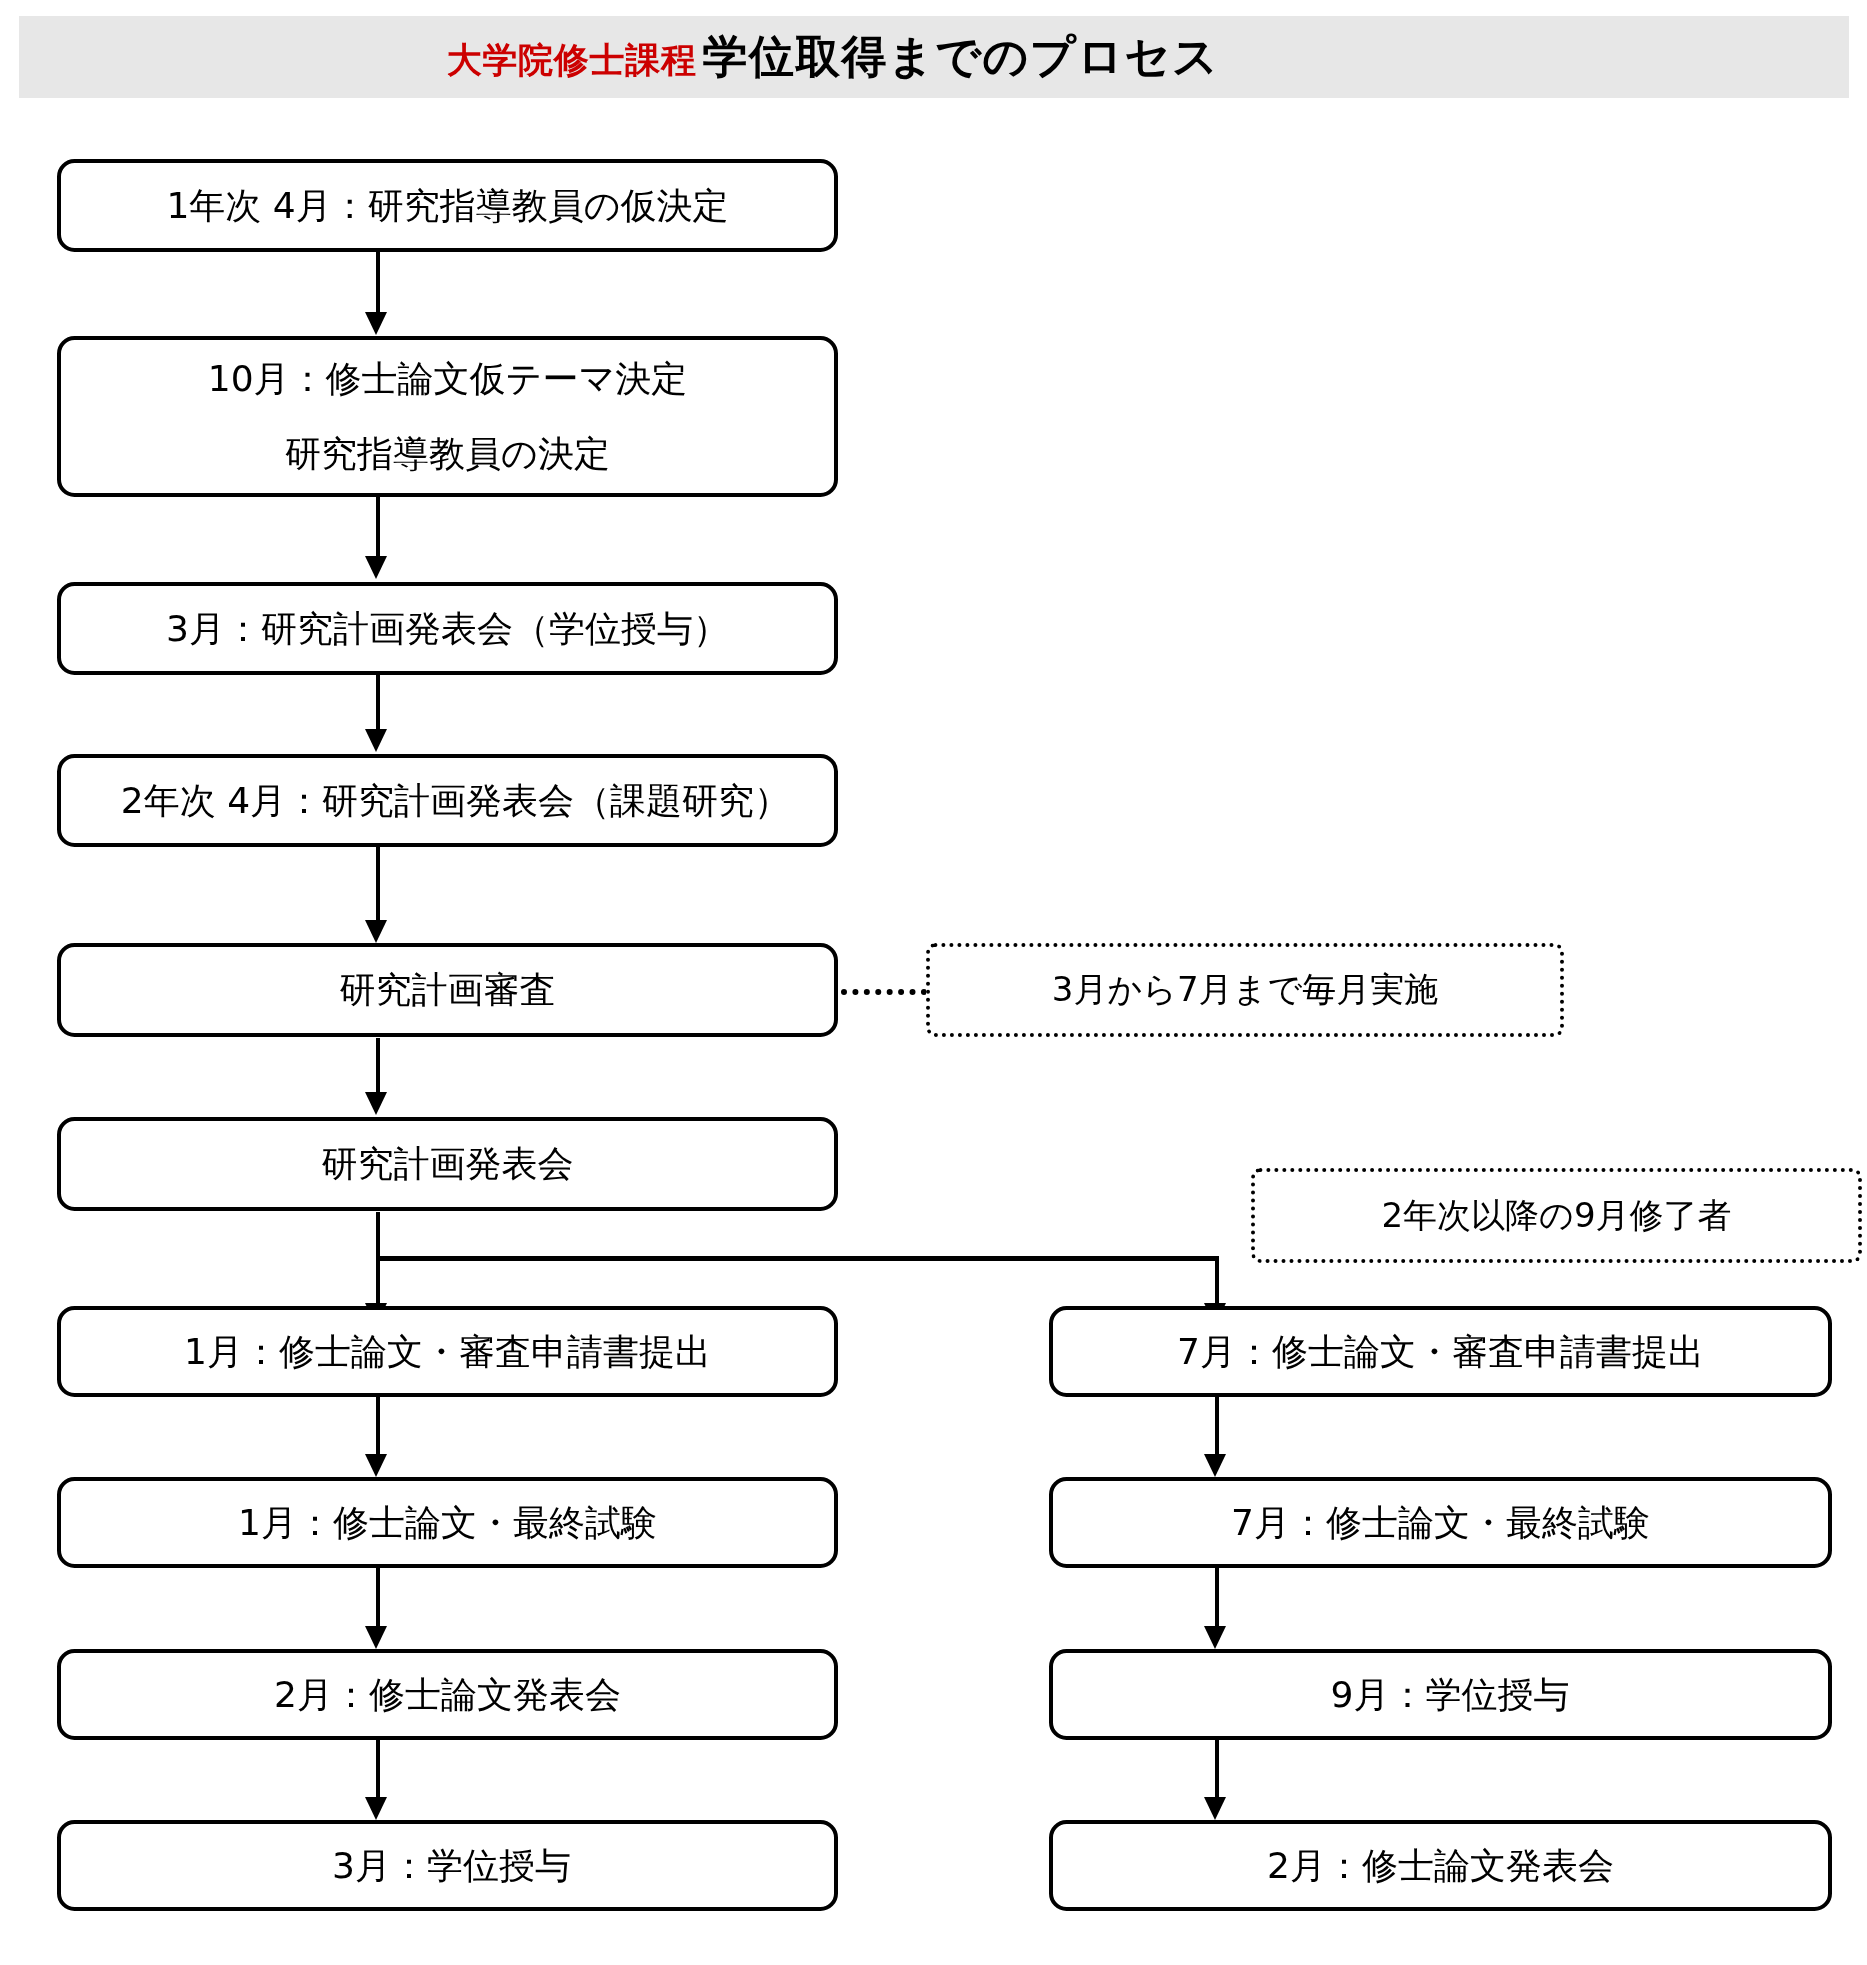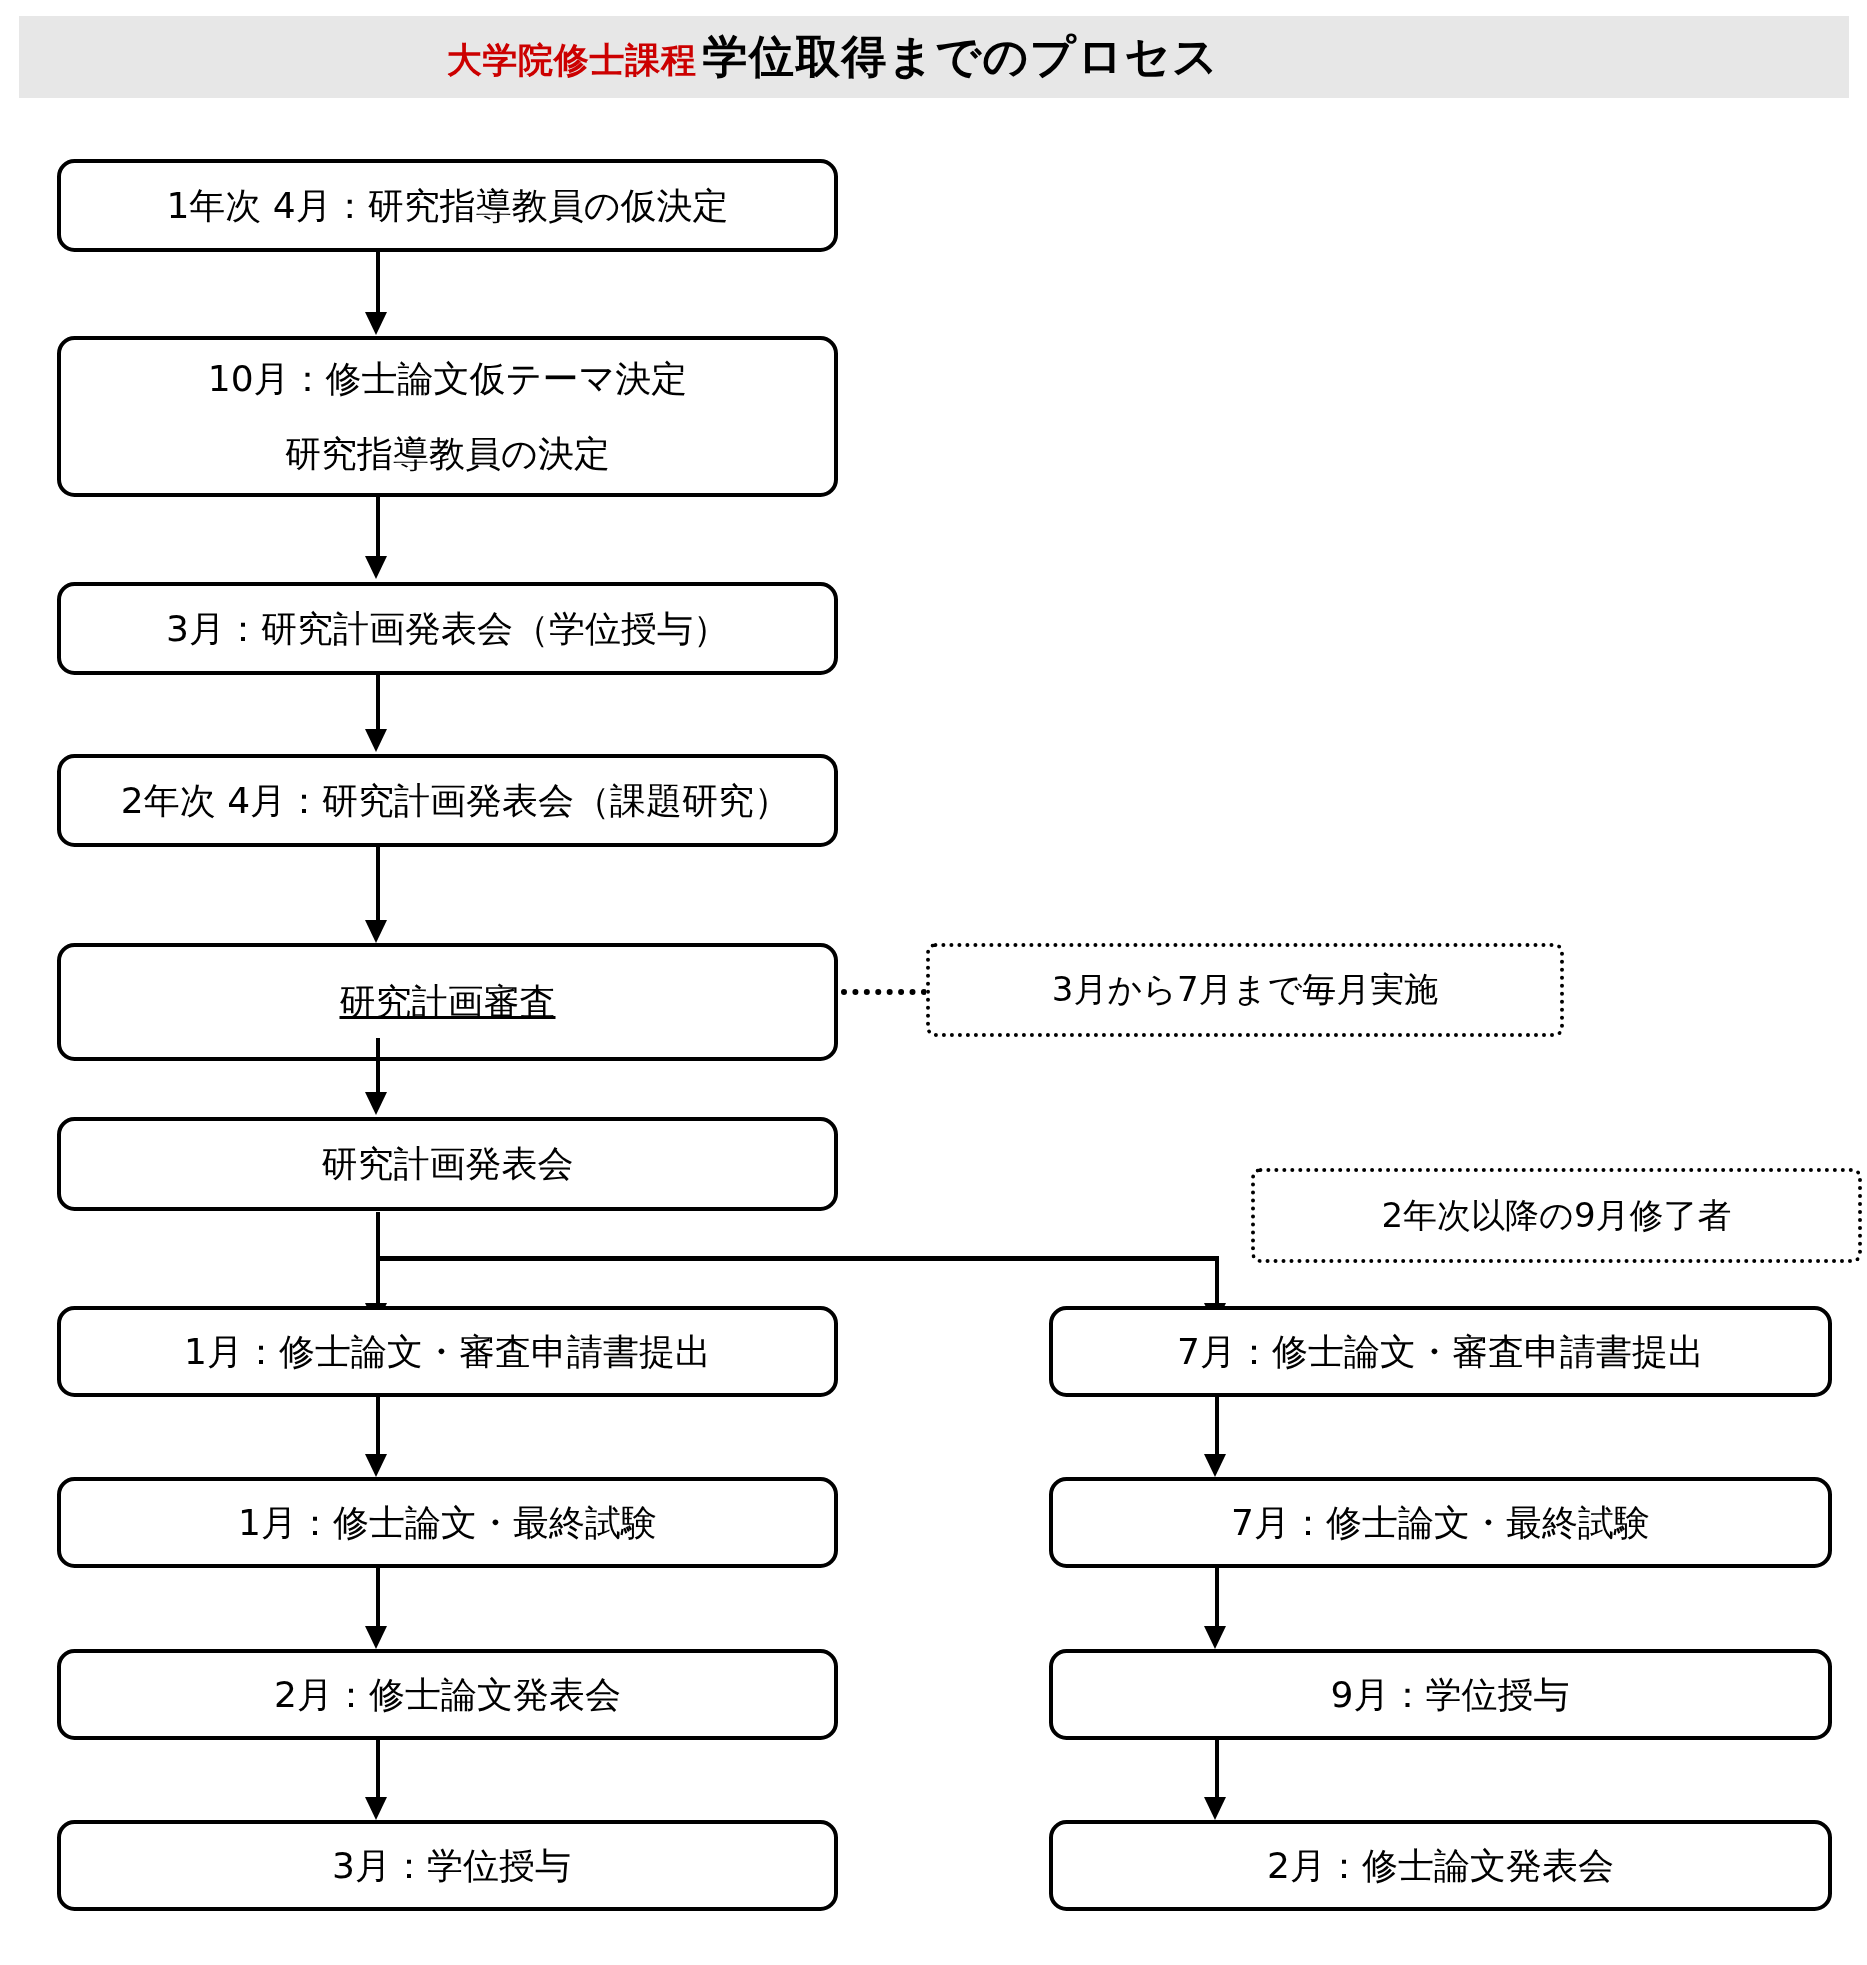--- a/index.html
+++ b/index.html
@@ -145,21 +145,21 @@
   </div>
   <div class="vline" style="left:376px; top:675px; height:55px;"></div>
   <div class="arrowhead" style="left:365px; top:729px;"></div>
 
   <div class="node" style="left:57px; top:754px; width:781px; height:93px;padding-left:16px;">
     <span>2年次  4月：研究計画発表会（課題研究）</span>
   </div>
   <div class="vline" style="left:376px; top:847px; height:74px;"></div>
   <div class="arrowhead" style="left:365px; top:920px;"></div>
 
-  <div class="node" style="left:57px; top:943px; width:781px; height:118px;text-decoration:underline;">
+  <div class="node" style="left:57px; top:943px; width:781px; height:94px;">
     <span>研究計画審査</span>
   </div>
 
   <div class="dotline" style="left:841px; top:989px; width:86px;"></div>
   <div class="callout" style="left:926px; top:943px; width:638px; height:94px;">
     <span>3月から7月まで毎月実施</span>
   </div>
 
   <div class="vline" style="left:376px; top:1038px; height:55px;"></div>
   <div class="arrowhead" style="left:365px; top:1092px;"></div>

